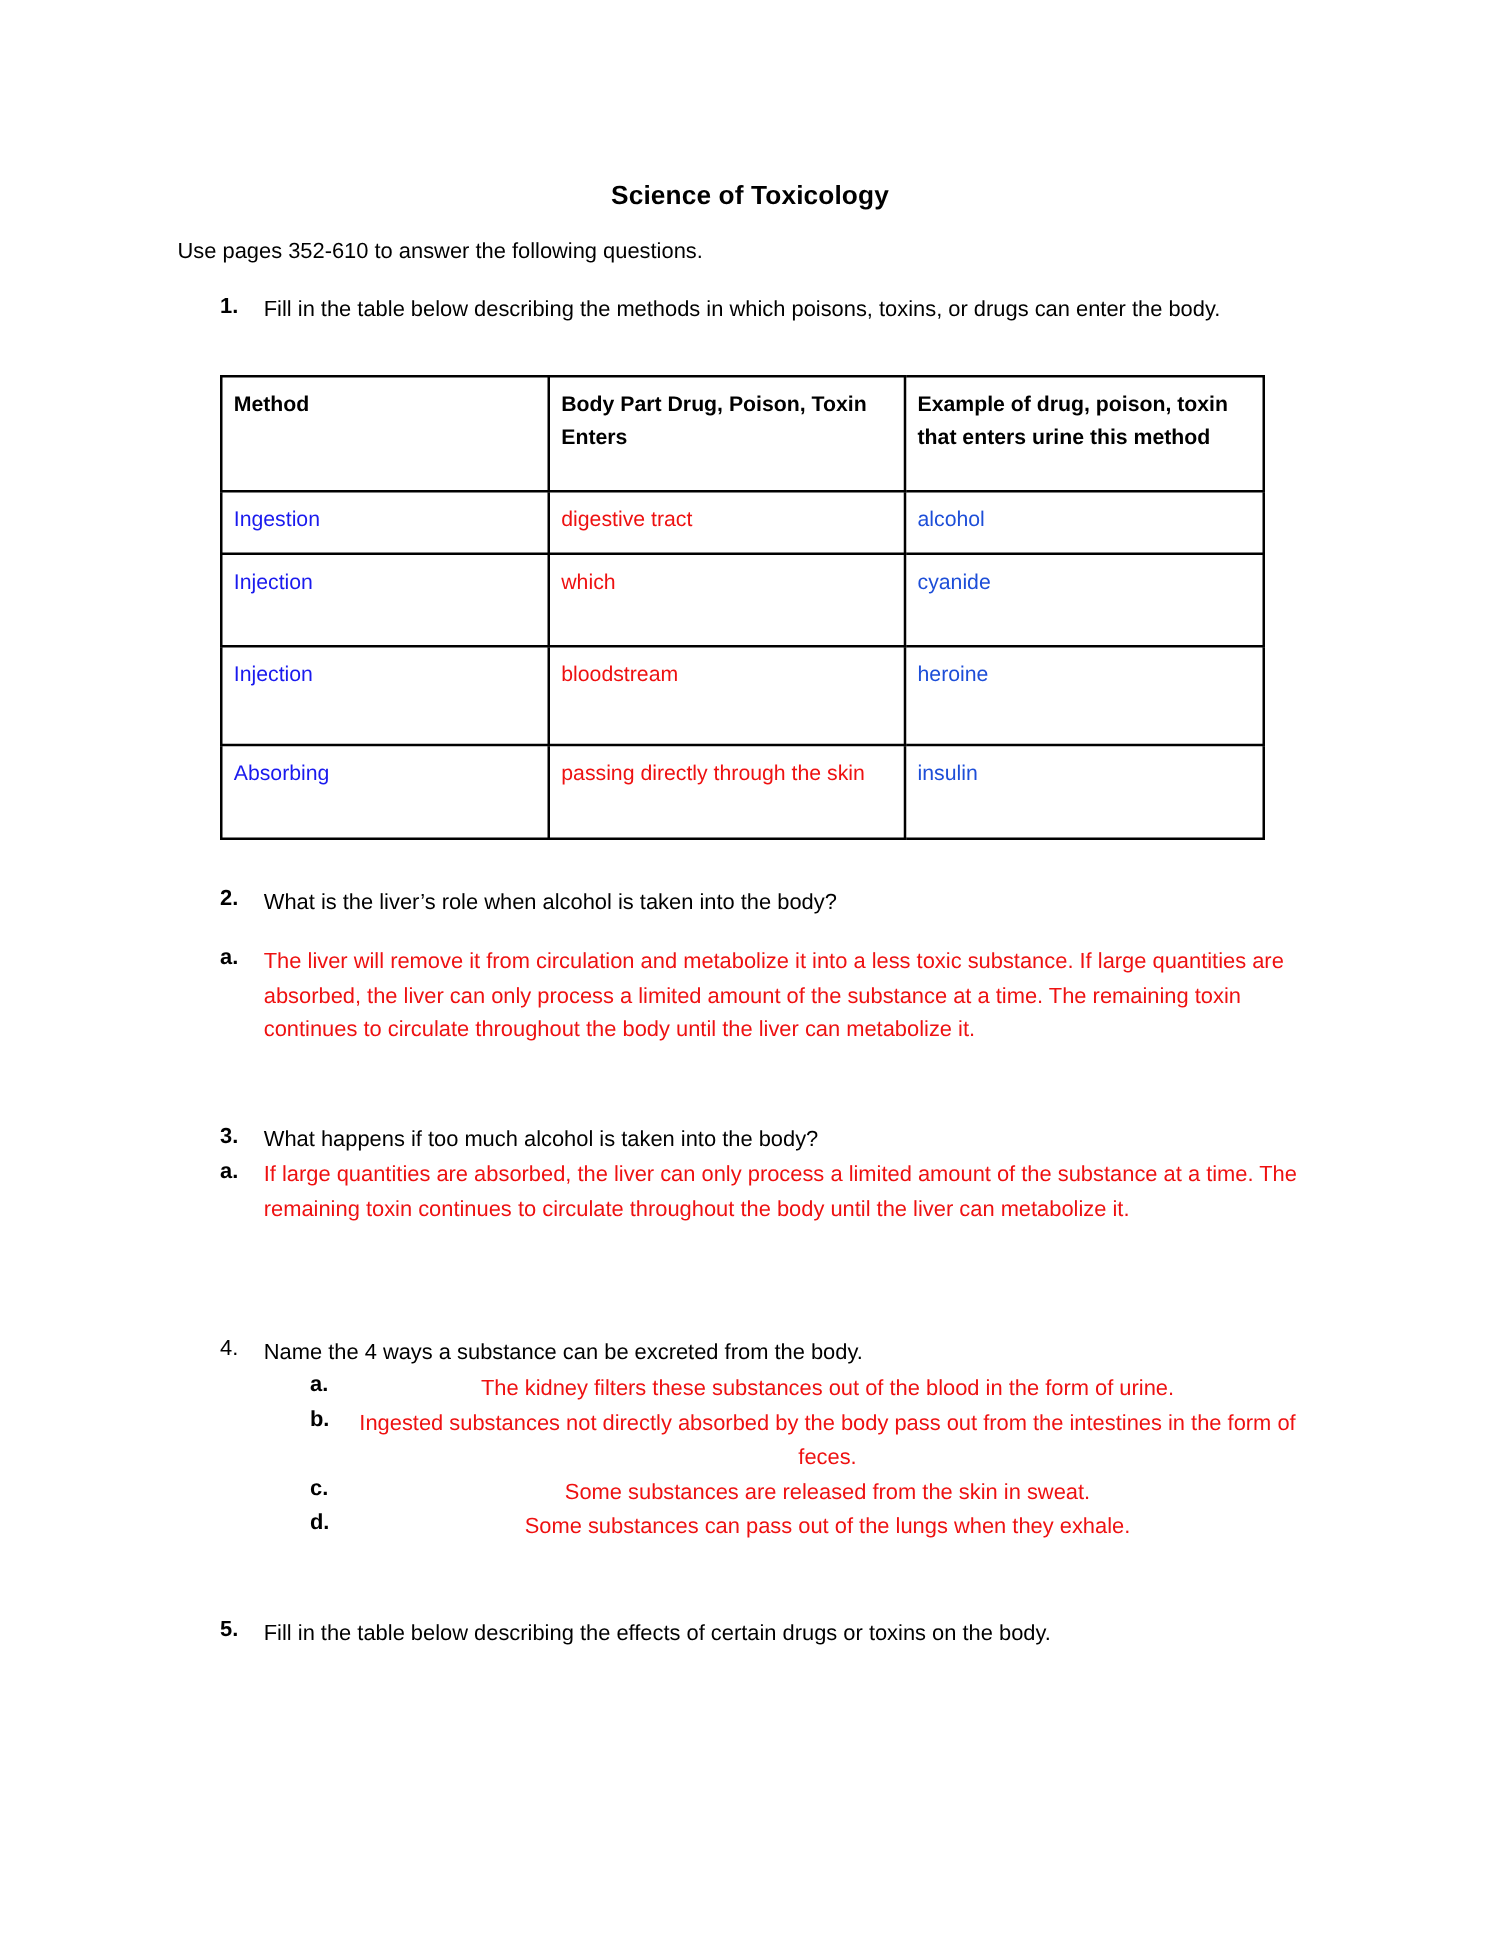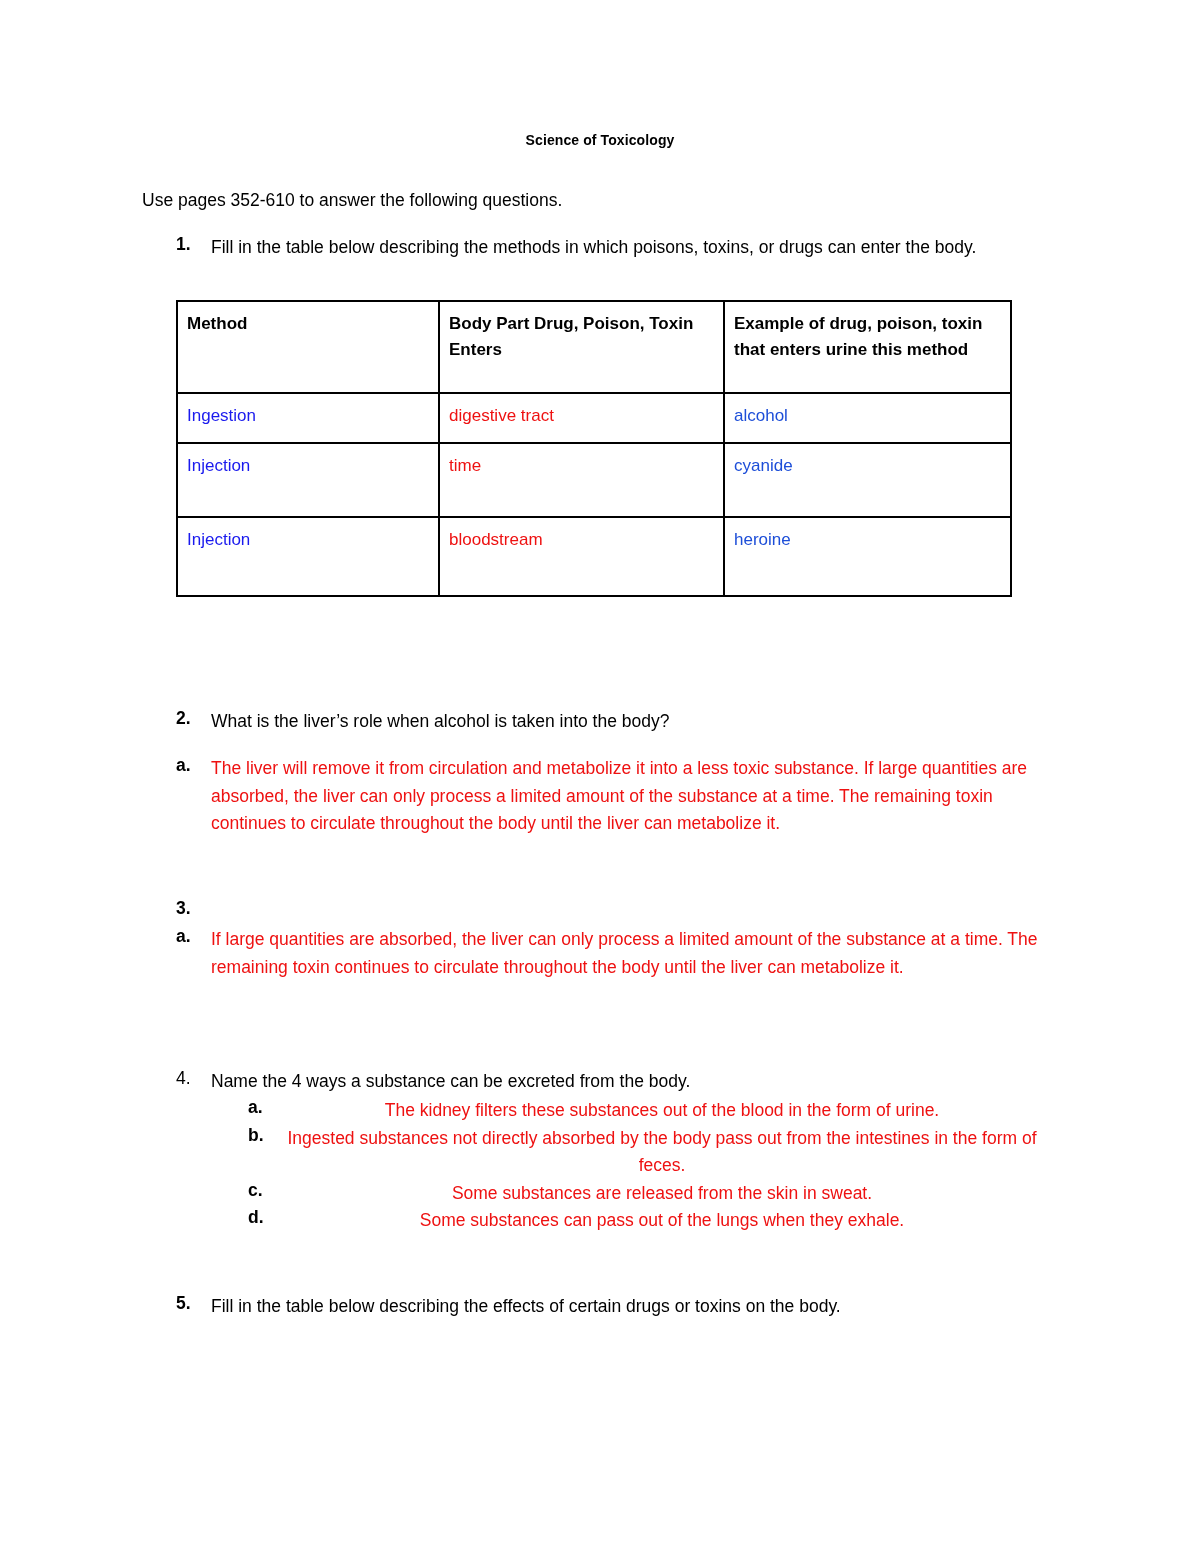--- a/index.html
+++ b/index.html
@@ -20,24 +20,24 @@
     position: relative;
     width: 1200px;
     height: 1553px;
     background: #ffffff;
   }
 
   
   .doc-title {
     position: absolute;
     left: 0;
-    top: 132px;
+    top: 145px;
     width: 1200px;
     text-align: center;
-    font-size: 14px;
+    font-size: 21px;
     font-weight: bold;
     letter-spacing: 0.1px;
   }
 
   
   .intro-line {
     position: absolute;
     left: 142px;
     top: 190px;
     font-size: 17.5px;
@@ -165,42 +165,48 @@
       </tr>
     </thead>
     <tbody>
       <tr class="row-h1">
         <td class="cell-method">Ingestion</td>
         <td class="cell-body">digestive tract</td>
         <td class="cell-example">alcohol</td>
       </tr>
       <tr class="row-h2">
         <td class="cell-method">Injection</td>
-        <td class="cell-body">time</td>
+        <td class="cell-body">which</td>
         <td class="cell-example">cyanide</td>
       </tr>
       <tr class="row-h3">
         <td class="cell-method">Injection</td>
         <td class="cell-body">bloodstream</td>
         <td class="cell-example">heroine</td>
       </tr>
+      <tr class="row-h4">
+        <td class="cell-method">Absorbing</td>
+        <td class="cell-body">passing directly through the skin</td>
+        <td class="cell-example">insulin</td>
+      </tr>
     </tbody>
   </table>
 
   <div class="q-block q2">
     <span class="q-marker">2.</span>
     <span class="q-text">What is the liver’s role when alcohol is taken into the body?</span>
   </div>
   <div class="q-block q2a">
     <span class="q-marker">a.</span>
     <span class="q-text">The liver will remove it from circulation and metabolize it into a less toxic substance. If large quantities are absorbed, the liver can only process a limited amount of the substance at a time. The remaining toxin continues to circulate throughout the body until the liver can metabolize it.</span>
   </div>
 
   <div class="q-block q3">
     <span class="q-marker">3.</span>
+    <span class="q-text">What happens if too much alcohol is taken into the body?</span>
   </div>
   <div class="q-block q3a">
     <span class="q-marker">a.</span>
     <span class="q-text">If large quantities are absorbed, the liver can only process a limited amount of the substance at a time. The remaining toxin continues to circulate throughout the body until the liver can metabolize it.</span>
   </div>
 
   <div class="q-block q4">
     <span class="q-marker plain">4.</span>
     <span class="q-text">Name the 4 ways a substance can be excreted from the body.</span>
   </div>

